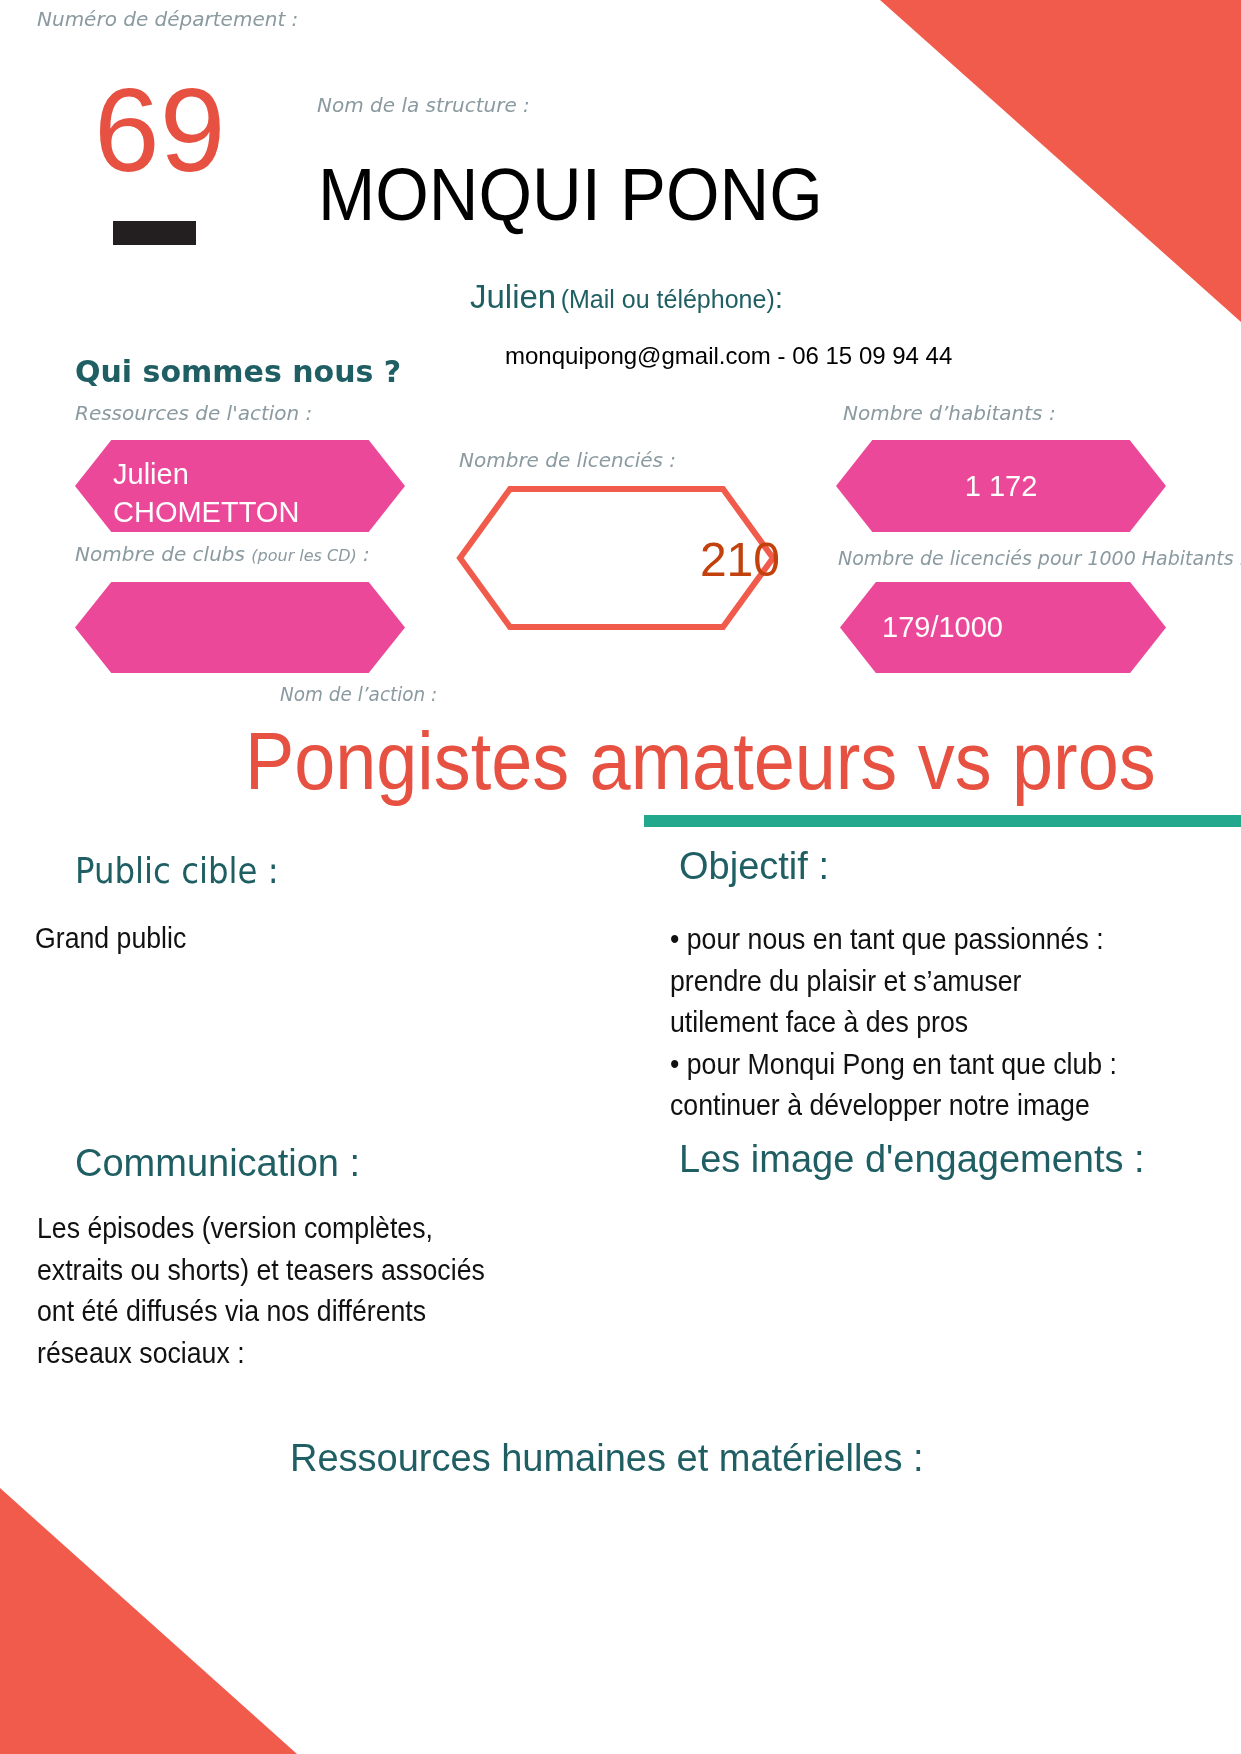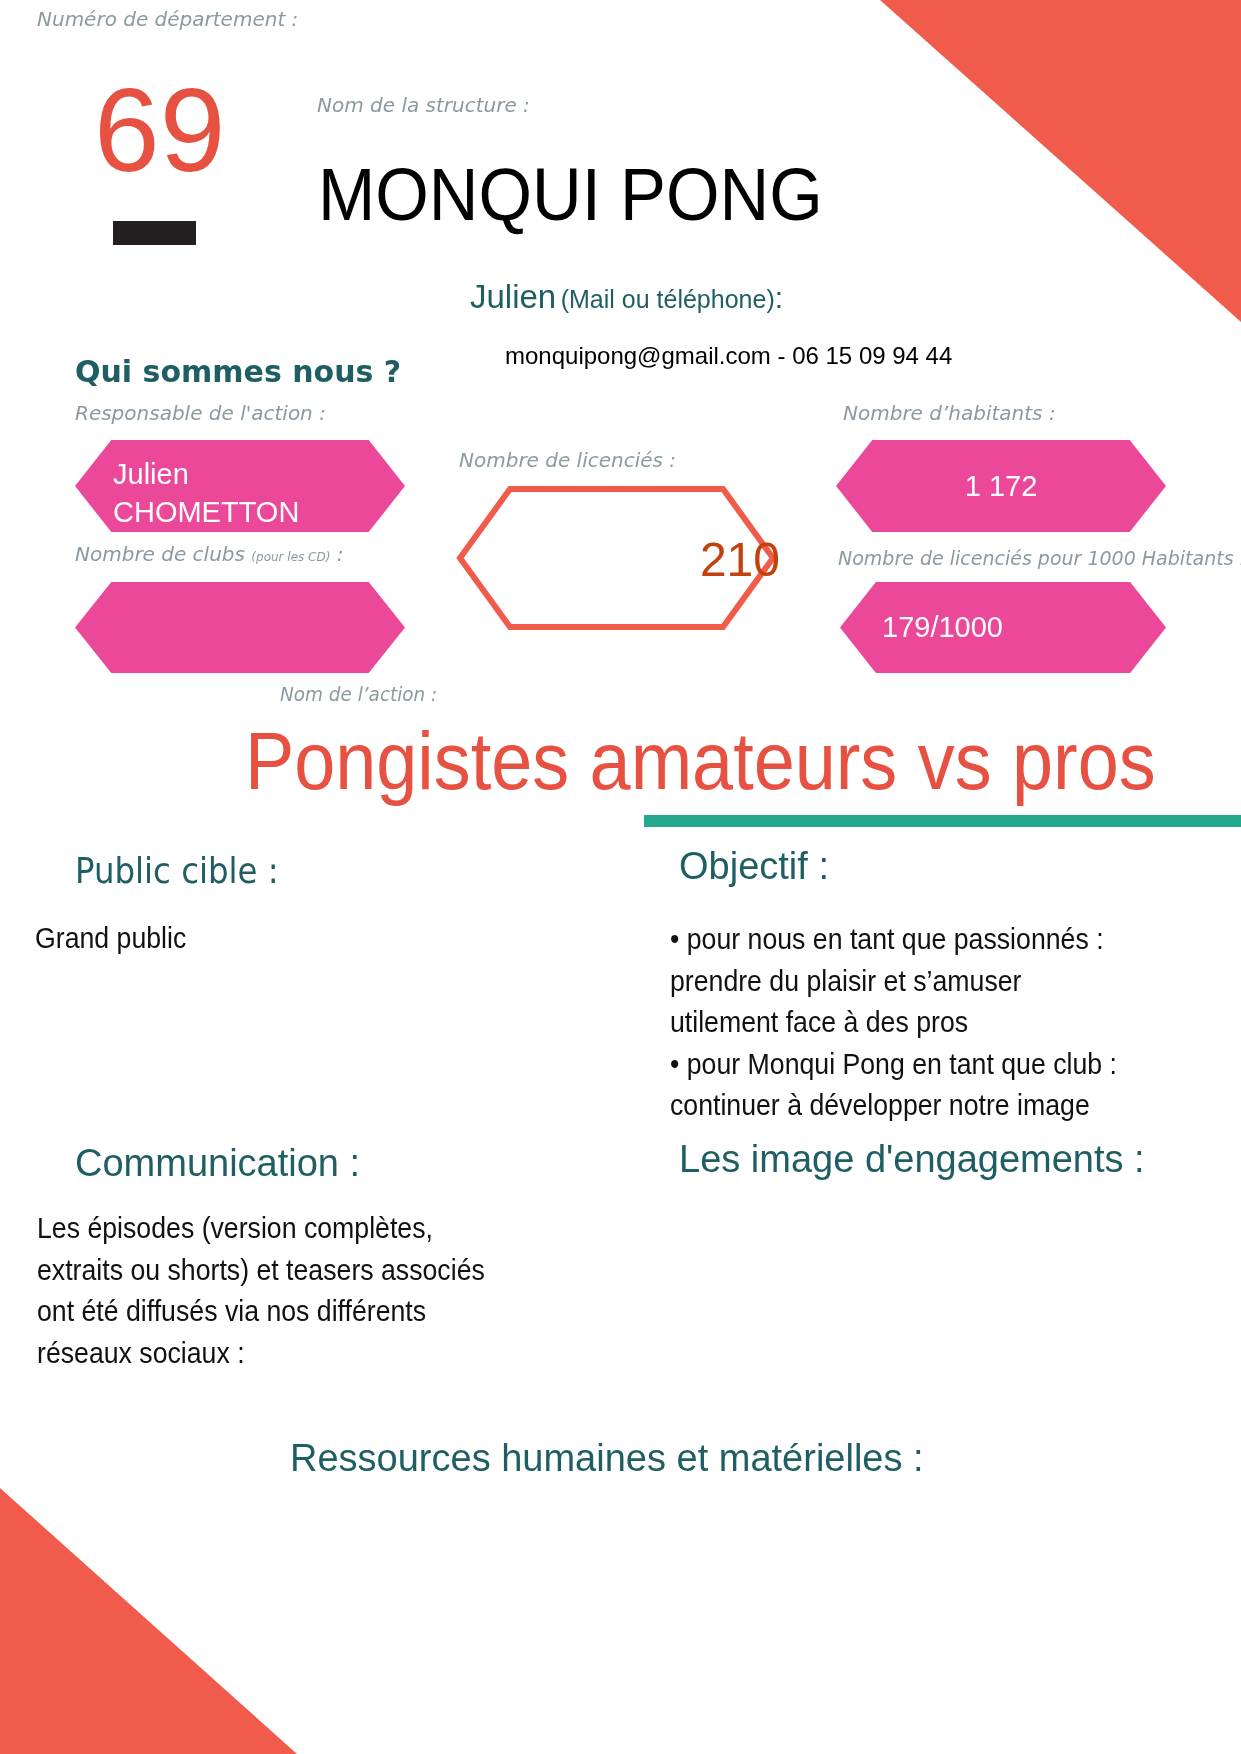--- a/index.html
+++ b/index.html
@@ -6,21 +6,21 @@
     body {
       width: 1241px; height: 1754px; position: relative; overflow: hidden;
       background: #ffffff;
       font-family: "Liberation Sans", sans-serif;
     }
     .abs { position: absolute; }
     .label {
       position: absolute; font-style: italic; color: #8a9aa0;
       font-family: "DejaVu Sans", sans-serif; font-size: 20px; white-space: nowrap;
     }
-    .label small { font-size: 12px; }
+    .label small { font-size: 16px; }
     .teal { color: #1f5f63; }
     .hex {
       position: absolute; background: #ec4899; color: #ffffff;
       clip-path: polygon(11% 0, 89% 0, 100% 50%, 89% 100%, 11% 100%, 0 50%);
       font-family: "Liberation Sans", sans-serif;
     }
     .hex-text { position: absolute; font-size: 29px; line-height: 39px; }
     .section-title { position: absolute; font-size: 38px; color: #1f5f63; white-space: nowrap; }
     .body-text { position: absolute; font-size: 29px; color: #111111; line-height: 41.5px; }
   </style>
@@ -40,21 +40,21 @@
 <div class="abs" style="left:318px;top:150px;font-size:74px;line-height:90px;color:#000;font-family:'Liberation Sans',sans-serif;transform:scaleX(0.93);transform-origin:left;white-space:nowrap;">MONQUI PONG</div>
 
 <div class="abs teal" style="left:470px;top:278px;white-space:nowrap;">
   <span style="font-size:33px;">Julien</span>
   <span style="font-size:25px;">(Mail ou téléphone)</span><span style="font-size:30px;">:</span>
 </div>
 <div class="abs" style="left:505px;top:342px;font-size:24px;color:#000;white-space:nowrap;">monquipong@gmail.com - 06 15 09 94 44</div>
 
 <div class="abs" style="left:75px;top:354px;font-size:30px;font-weight:bold;color:#1f5f63;font-family:'DejaVu Sans',sans-serif;white-space:nowrap;">Qui sommes nous ?</div>
 
-<div class="label" style="left:75px;top:401px;">Responsable de l'action :</div>
+<div class="label" style="left:75px;top:401px;">Ressources de l'action :</div>
 <div class="hex" style="left:75px;top:440px;width:330px;height:92px;">
   <div class="hex-text" style="left:38px;top:15px;">Julien</div>
   <div class="hex-text" style="left:38px;top:53px;">CHOMETTON</div>
 </div>
 
 <div class="label" style="left:75px;top:542px;">
   <span>Nombre de clubs</span>
   <small>(pour les CD)</small><span> :</span>
 </div>
 <div class="hex" style="left:75px;top:582px;width:330px;height:91px;">

